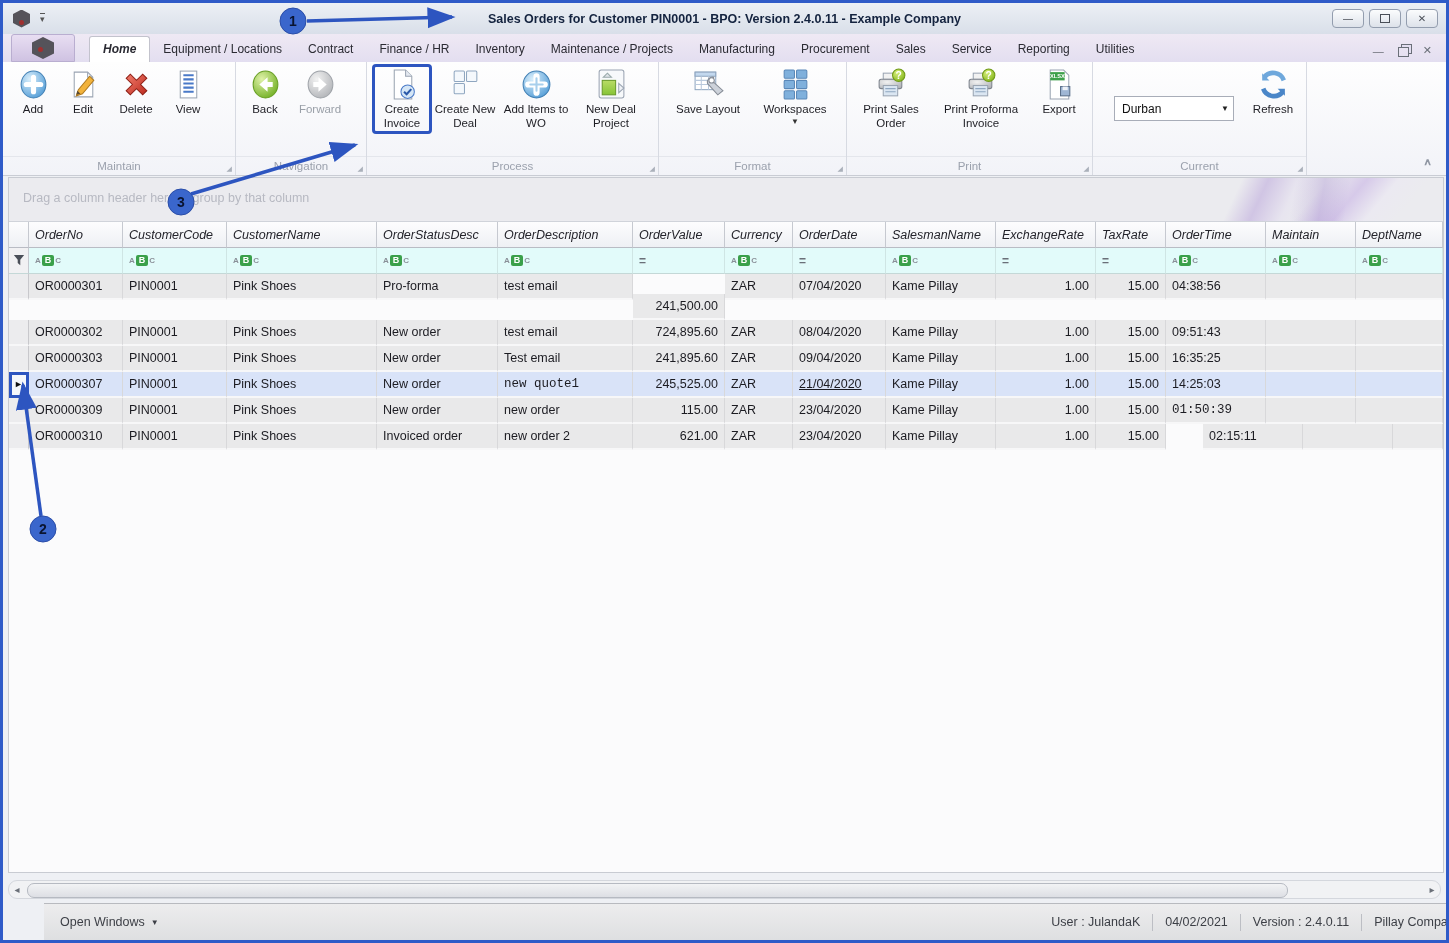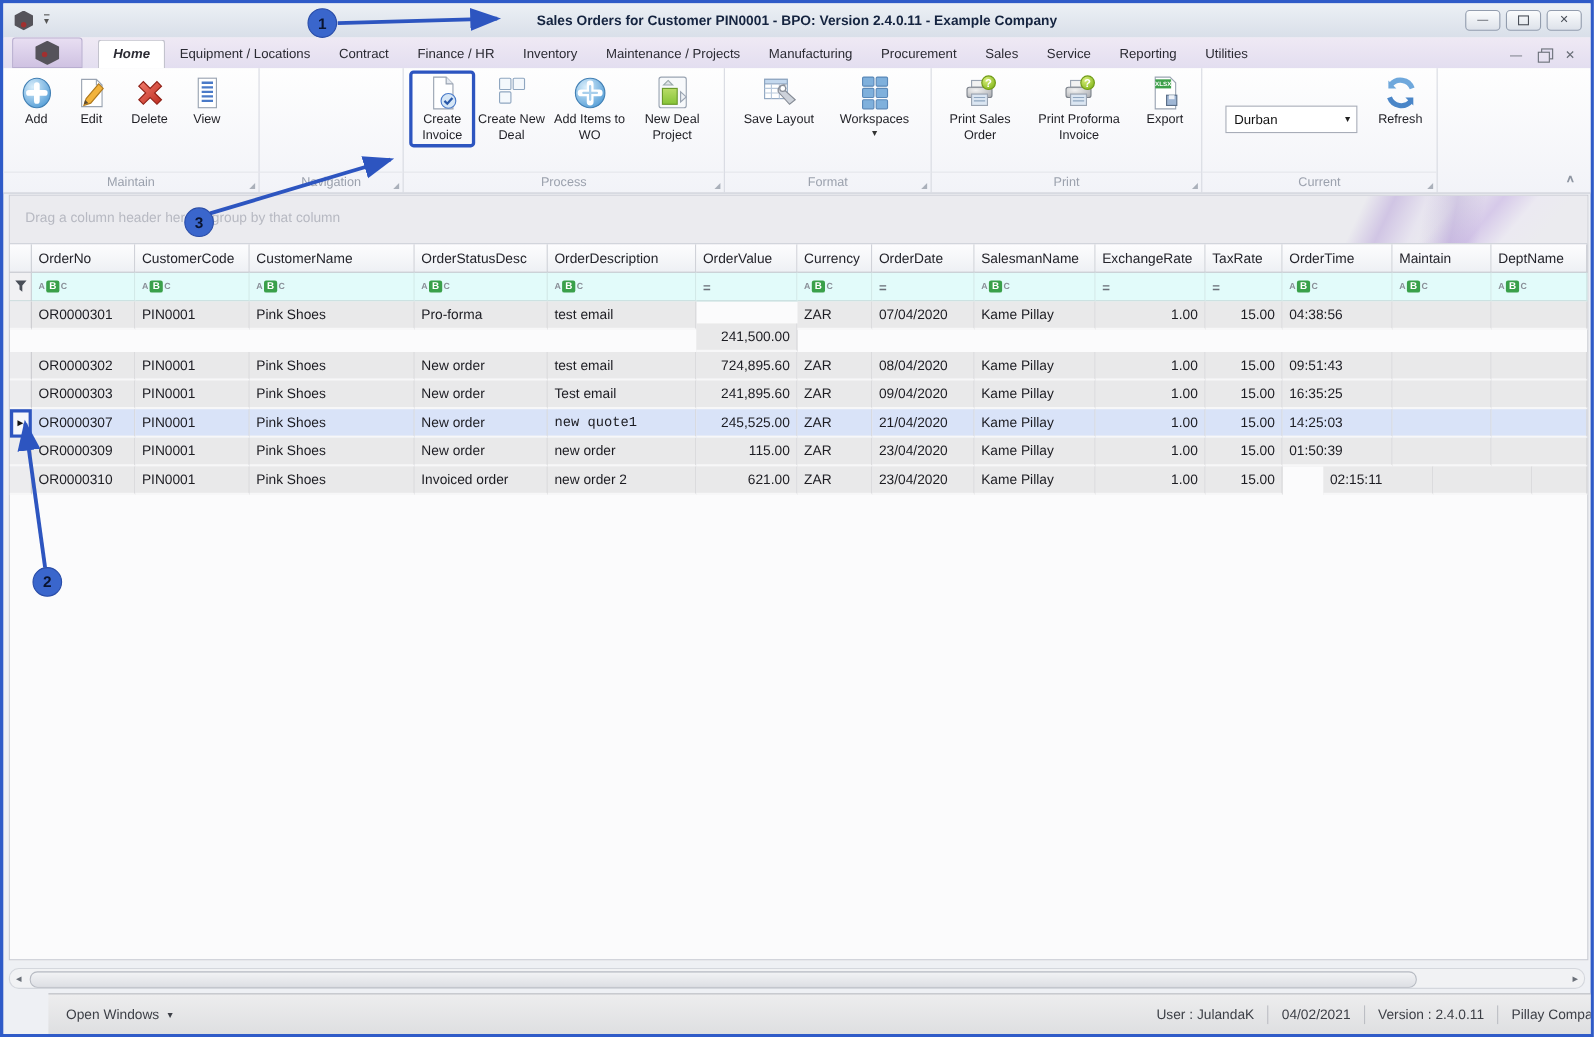--- a/index.html
+++ b/index.html
@@ -48,21 +48,21 @@
   .gridwrap{position:absolute;left:5px;top:174px;right:2px;bottom:67px;background:#fbfbfc;border:1px solid #c8cbd2;box-sizing:border-box;}
   .groupby{position:relative;height:43px;background:#ebebef;border-bottom:1px solid #d0d3da;overflow:hidden;}
   .groupby .hint{position:absolute;left:14px;top:13px;font-size:12.5px;color:#b7b9c2;}
   .swirl{position:absolute;right:0;top:0;width:360px;height:100%;
     background:
       linear-gradient(115deg,transparent 42%,rgba(165,135,210,.38) 49%,rgba(215,200,240,.18) 57%,transparent 63%),
       linear-gradient(100deg,transparent 58%,rgba(150,120,200,.30) 66%,transparent 73%),
       linear-gradient(130deg,transparent 62%,rgba(185,155,225,.42) 72%,rgba(235,228,248,.25) 80%,transparent 88%);}
   .grow{display:flex;width:100%;}
   .gcell{box-sizing:border-box;padding:0 6px;font-size:12.5px;color:#1c1c22;white-space:nowrap;overflow:hidden;display:flex;align-items:center;}
-  .hdr .gcell{height:26px;background:linear-gradient(#fdfdfe,#eef0f4);border-right:1px solid #c6c9d0;border-bottom:1px solid #b9bcc4;color:#24242b;}
+  .hdr .gcell{height:26px;background:linear-gradient(#fdfdfe,#eef0f4);border-right:1px solid #c6c9d0;border-bottom:1px solid #b9bcc4;color:#24242b;font-style:italic;}
   .flt .gcell{height:26px;background:#e2fbfa;border-right:1px solid #cfe5e4;border-bottom:1px solid #c4d8d7;}
   .flt .gcell.ind{background:#f1f1f3;border-right:1px solid #c6c9d0;justify-content:center;padding:0;}
   .drow .gcell{height:26px;background:#e9e9ea;border-right:1px solid #d8d8da;border-bottom:2px solid #f7f7f8;}
   .drow .gcell.ind{background:#ececee;border-right:1px solid #c8c8cc;justify-content:center;padding:0;color:#111;font-size:9px;}
   .drow.sel .gcell{background:#d9e3f8;}
   .drow.sel .gcell.ind{background:#f5f7fb;outline:3px solid #2d55c0;outline-offset:-3px;}
   .right{justify-content:flex-end;}
   .abc{display:inline-flex;align-items:center;gap:1px;}
   .abc .a,.abc .c{font-size:8px;color:#8a8f98;font-weight:bold;}
   .abc .b{font-size:9px;color:#fff;background:#3aa04a;border-radius:2px;padding:1px 3px;font-weight:bold;line-height:1;}
@@ -193,20 +193,36 @@
           <span>View</span>
         </div>
       </div>
       <div class="rlabel">
           <span>Maintain</span>
           <span class="corner">◢</span>
         </div>
     </div>
 
     <div class="rgroup" style="width:131px">
+      <div class="rbtns">
+        <div class="rbtn" style="width:48px">
+          <svg class="ic" viewBox="0 0 32 32">
+              <ellipse cx="16" cy="16" rx="12" ry="13" fill="url(#gGreen)" stroke="#679e23"></ellipse>
+              <path d="M18 9l-8 7 8 7v-4.5h5v-5h-5z" fill="#fff"></path>
+            </svg>
+          <span>Back</span>
+        </div>
+        <div class="rbtn disabled" style="width:62px">
+          <svg class="ic" viewBox="0 0 32 32">
+              <ellipse cx="16" cy="16" rx="12" ry="13" fill="url(#gGray)" stroke="#9ea2a8"></ellipse>
+              <path d="M14 9l8 7-8 7v-4.5H9v-5h5z" fill="#fff"></path>
+            </svg>
+          <span>Forward</span>
+        </div>
+      </div>
       <div class="rlabel">
           <span>Navigation</span>
           <span class="corner">◢</span>
         </div>
     </div>
 
     <div class="rgroup" style="width:292px">
       <div class="rbtns">
         <div class="rbtn hl" style="width:60px">
           <svg class="ic" viewBox="0 0 32 32">
@@ -518,42 +534,42 @@
         </div>
         <div class="grow drow sel">
           <div class="gcell ind" style="flex: 0 0 20px; width: 20px;">►</div>
           <div class="gcell" style="flex: 0 0 94px; width: 94px;">OR0000307</div>
           <div class="gcell" style="flex: 0 0 104px; width: 104px;">PIN0001</div>
           <div class="gcell" style="flex: 0 0 150px; width: 150px;">Pink Shoes</div>
           <div class="gcell" style="flex: 0 0 121px; width: 121px;">New order</div>
           <div class="gcell" style="flex: 0 0 135px; width: 135px; font-family: Liberation Mono, monospace;">new quote1</div>
           <div class="gcell right" style="flex: 0 0 92px; width: 92px;">245,525.00</div>
           <div class="gcell" style="flex: 0 0 68px; width: 68px;">ZAR</div>
-          <div class="gcell" style="flex: 0 0 93px; width: 93px;">21/04/2020</div>
+          <div class="gcell" style="flex: 0 0 93px; width: 93px; text-decoration: underline;">21/04/2020</div>
           <div class="gcell" style="flex: 0 0 110px; width: 110px;">Kame Pillay</div>
           <div class="gcell right" style="flex: 0 0 100px; width: 100px;">1.00</div>
           <div class="gcell right" style="flex: 0 0 70px; width: 70px;">15.00</div>
           <div class="gcell" style="flex: 0 0 100px; width: 100px;">14:25:03</div>
           <div class="gcell" style="flex: 0 0 90px; width: 90px;"></div>
           <div class="gcell" style="flex: 1 1 auto;"></div>
         </div>
         <div class="grow drow">
           <div class="gcell ind" style="flex: 0 0 20px; width: 20px;"></div>
           <div class="gcell" style="flex: 0 0 94px; width: 94px;">OR0000309</div>
           <div class="gcell" style="flex: 0 0 104px; width: 104px;">PIN0001</div>
           <div class="gcell" style="flex: 0 0 150px; width: 150px;">Pink Shoes</div>
           <div class="gcell" style="flex: 0 0 121px; width: 121px;">New order</div>
           <div class="gcell" style="flex: 0 0 135px; width: 135px;">new order</div>
           <div class="gcell right" style="flex: 0 0 92px; width: 92px;">115.00</div>
           <div class="gcell" style="flex: 0 0 68px; width: 68px;">ZAR</div>
           <div class="gcell" style="flex: 0 0 93px; width: 93px;">23/04/2020</div>
           <div class="gcell" style="flex: 0 0 110px; width: 110px;">Kame Pillay</div>
           <div class="gcell right" style="flex: 0 0 100px; width: 100px;">1.00</div>
           <div class="gcell right" style="flex: 0 0 70px; width: 70px;">15.00</div>
-          <div class="gcell" style="flex: 0 0 100px; width: 100px;">01:50:39</div>
+          <div class="gcell" style="flex: 0 0 100px; width: 100px; font-family: Liberation Mono, monospace;">01:50:39</div>
           <div class="gcell" style="flex: 0 0 90px; width: 90px;"></div>
           <div class="gcell" style="flex: 1 1 auto;"></div>
         </div>
         <div class="grow drow">
           <div class="gcell ind" style="flex: 0 0 20px; width: 20px;"></div>
           <div class="gcell" style="flex: 0 0 94px; width: 94px;">OR0000310</div>
           <div class="gcell" style="flex: 0 0 104px; width: 104px;">PIN0001</div>
           <div class="gcell" style="flex: 0 0 150px; width: 150px;">Pink Shoes</div>
           <div class="gcell" style="flex: 0 0 121px; width: 121px;">Invoiced order</div>
           <div class="gcell" style="flex: 0 0 135px; width: 135px;">new order 2</div>

